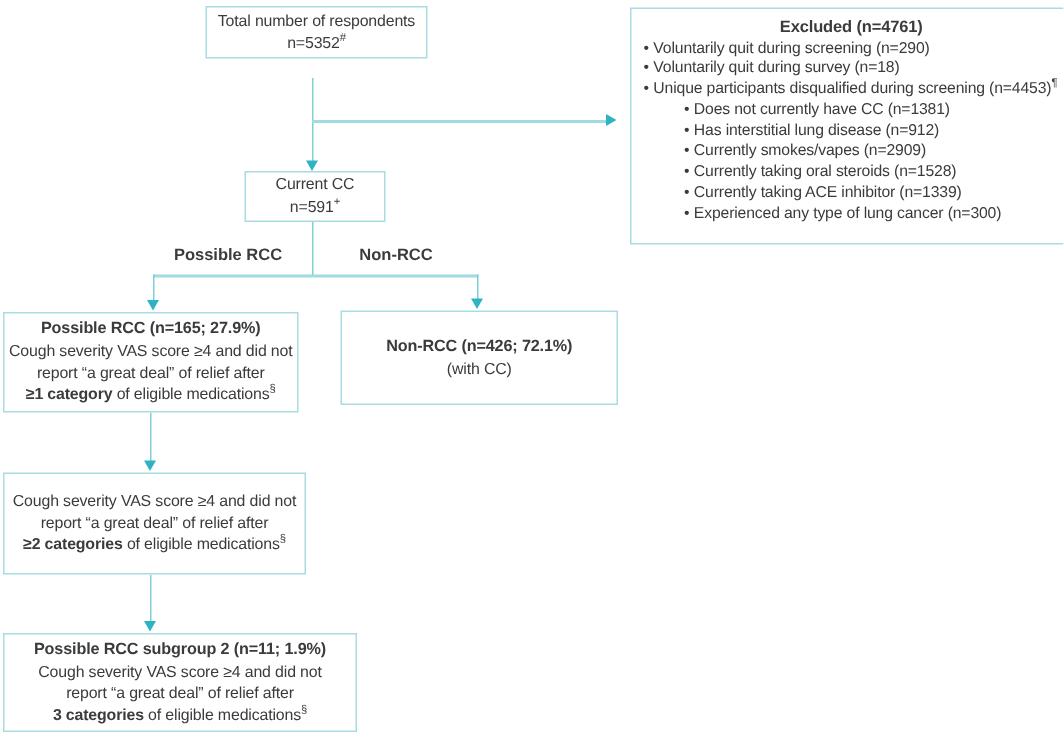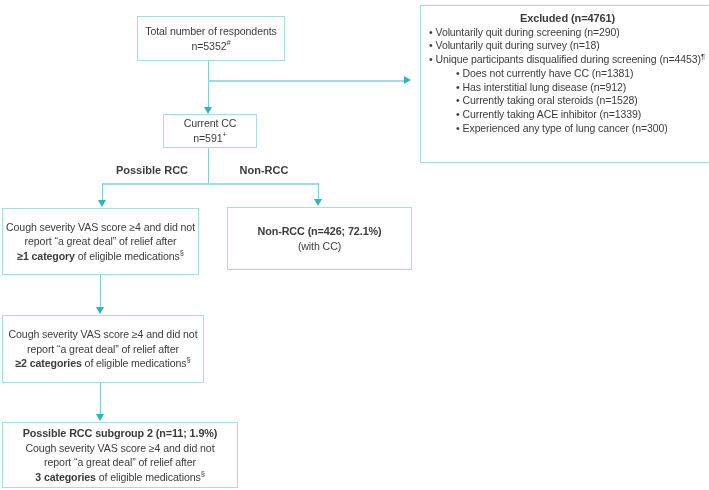--- a/index.html
+++ b/index.html
@@ -53,43 +53,45 @@
   <div class="arr-down" style="left:313.5px;top:199px;"></div>
 
   <div class="vline" style="left:99.5px;top:275px;height:33px;"></div>
   <div class="arr-down" style="left:95.5px;top:307px;"></div>
   <div class="vline" style="left:99.5px;top:383px;height:32px;"></div>
   <div class="arr-down" style="left:95.5px;top:414px;"></div>
 
   <div class="branch-label" style="left:100px;top:164px;width:104px;">Possible RCC</div>
   <div class="branch-label" style="left:216px;top:164px;width:96px;">Non-RCC</div>
 
-  <div class="box" style="left:137px;top:16px;width:148px;height:45px;">
+  <div class="box" style="left:137px;top:4px;width:148px;height:35px;">
     <div class="bline">Total number of respondents</div>
     <div class="bline"><span>n=5352</span><sup>#</sup></div>
   </div>
 
   <div class="box excluded" style="left:420px;top:5px;width:295px;height:158px;">
     <div class="ex-title">Excluded (n=4761)</div>
     <div class="ex-item lvl1"><span class="bullet">•</span><span>Voluntarily quit during screening (n=290)</span></div>
     <div class="ex-item lvl1"><span class="bullet">•</span><span>Voluntarily quit during survey (n=18)</span></div>
     <div class="ex-item lvl1"><span class="bullet">•</span><span>Unique participants disqualified during screening (n=4453)</span><sup>¶</sup></div>
     <div class="ex-item lvl2"><span class="bullet">•</span><span>Does not currently have CC (n=1381)</span></div>
     <div class="ex-item lvl2"><span class="bullet">•</span><span>Has interstitial lung disease (n=912)</span></div>
+    <div class="ex-item lvl2"><span class="bullet">•</span><span>Currently smokes/vapes (n=2909)</span></div>
     <div class="ex-item lvl2"><span class="bullet">•</span><span>Currently taking oral steroids (n=1528)</span></div>
     <div class="ex-item lvl2"><span class="bullet">•</span><span>Currently taking ACE inhibitor (n=1339)</span></div>
     <div class="ex-item lvl2"><span class="bullet">•</span><span>Experienced any type of lung cancer (n=300)</span></div>
   </div>
 
   <div class="box" style="left:163px;top:114px;width:94px;height:34px;">
     <div class="bline">Current CC</div>
     <div class="bline"><span>n=591</span><sup>+</sup></div>
   </div>
 
   <div class="box" style="left:2px;top:208px;width:197px;height:67px;">
+    <div class="btitle">Possible RCC (n=165; 27.9%)</div>
     <div class="bline">Cough severity VAS score ≥4 and did not</div>
     <div class="bline">report “a great deal” of relief after</div>
     <div class="bline"><b>≥1 category</b><span> of eligible medications</span><sup>§</sup></div>
   </div>
 
   <div class="box" style="left:227px;top:207px;width:185px;height:63px;">
     <div class="btitle">Non-RCC (n=426; 72.1%)</div>
     <div class="bline">(with CC)</div>
   </div>
 

